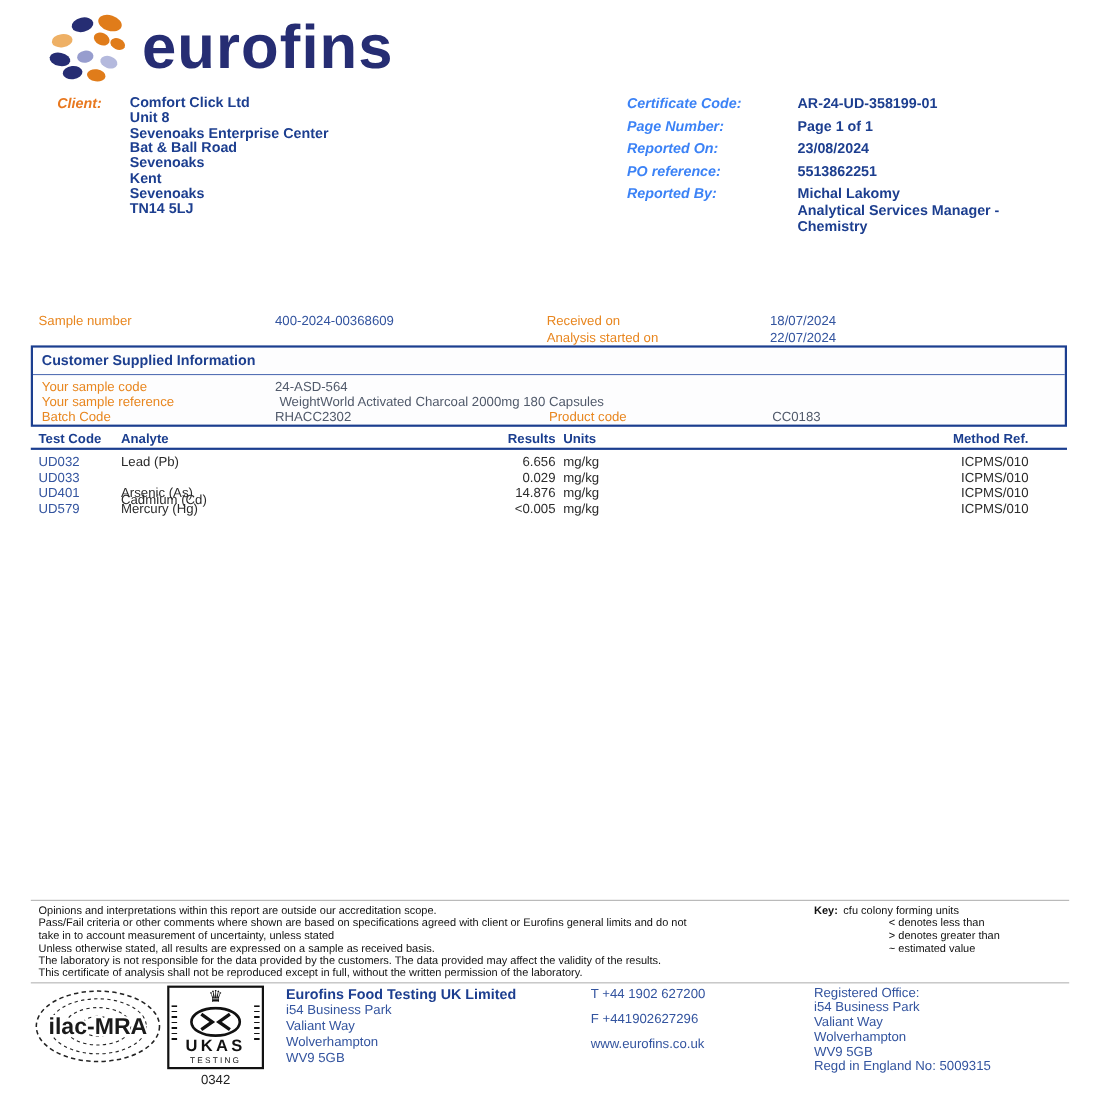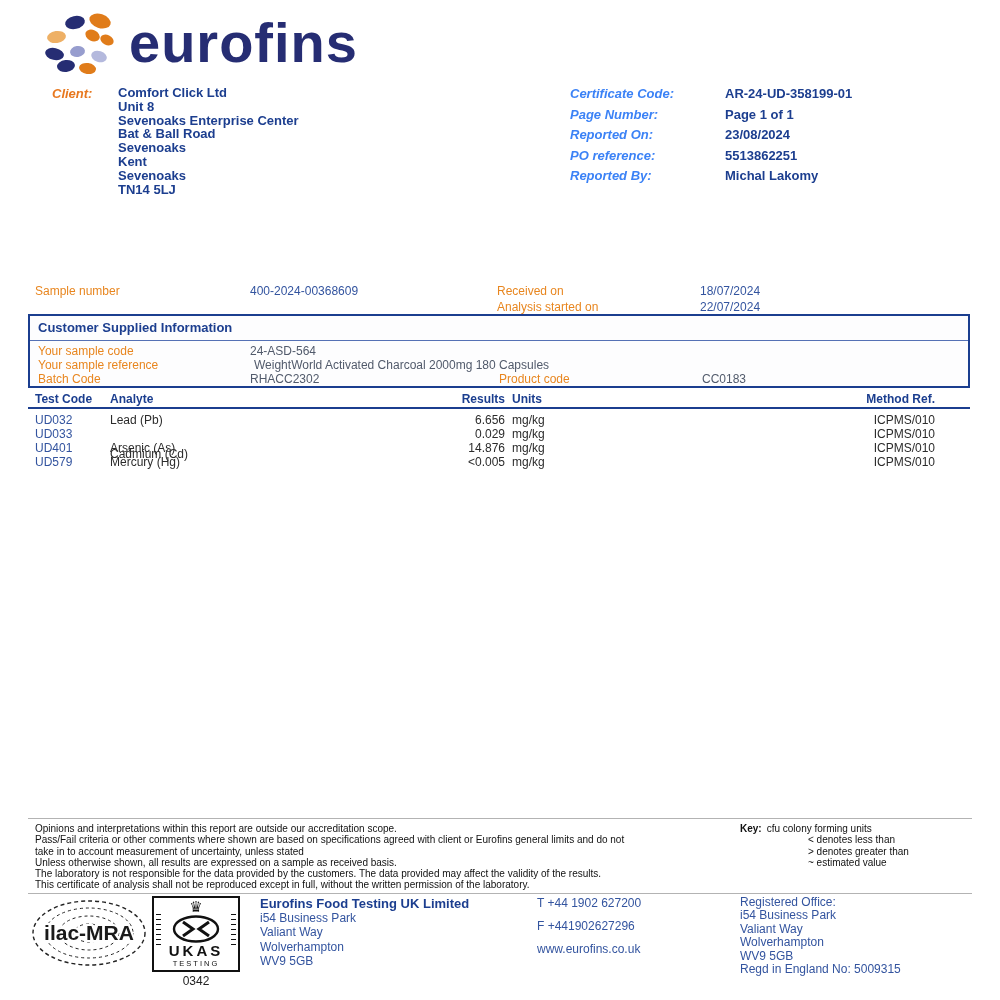--- a/index.html
+++ b/index.html
@@ -125,20 +125,21 @@
       <div class="meta-value">23/08/2024</div>
     </div>
     <div class="meta-row">
       <div class="meta-label">PO reference:</div>
       <div class="meta-value">5513862251</div>
     </div>
     <div class="meta-row">
       <div class="meta-label">Reported By:</div>
       <div class="meta-value">
         <div>Michal Lakomy</div>
+        <div>Analytical Services Manager - Chemistry</div>
       </div>
     </div>
   </div>
 
 
   <div class="abs lbl" style="left:35px;top:284px;">Sample number</div>
   <div class="abs val" style="left:250px;top:284px;">400-2024-00368609</div>
   <div class="abs lbl" style="left:497px;top:284px;">Received on</div>
   <div class="abs val" style="left:700px;top:284px;">18/07/2024</div>
   <div class="abs lbl" style="left:497px;top:300px;">Analysis started on</div>
@@ -191,21 +192,21 @@
     <div class="cell num" style="left:420px;top:455px;width:85px;">&lt;0.005</div>
     <div class="cell" style="left:512px;top:455px;">mg/kg</div>
     <div class="cell num" style="left:835px;top:455px;width:100px;">ICPMS/010</div>
   </div>
 
   <div class="gray-rule" style="top:818px;"></div>
   <div class="disclaimer">
     <div>Opinions and interpretations within this report are outside our accreditation scope.</div>
     <div>Pass/Fail criteria or other comments where shown are based on specifications agreed with client or Eurofins general limits and do not</div>
     <div>take in to account measurement of uncertainty, unless stated</div>
-    <div>Unless otherwise shown, all results are expressed on a sample as received basis.</div>
+    <div>Unless otherwise stated, all results are expressed on a sample as received basis.</div>
     <div>The laboratory is not responsible for the data provided by the customers. The data provided may affect the validity of the results.</div>
     <div>This certificate of analysis shall not be reproduced except in full, without the written permission of the laboratory.</div>
   </div>
   <div class="key">
     <div class="key-head">
       <span class="key-label">Key:</span>
       <span>cfu colony forming units</span>
     </div>
     <div class="key-entries">
       <div>&lt; denotes less than</div>

